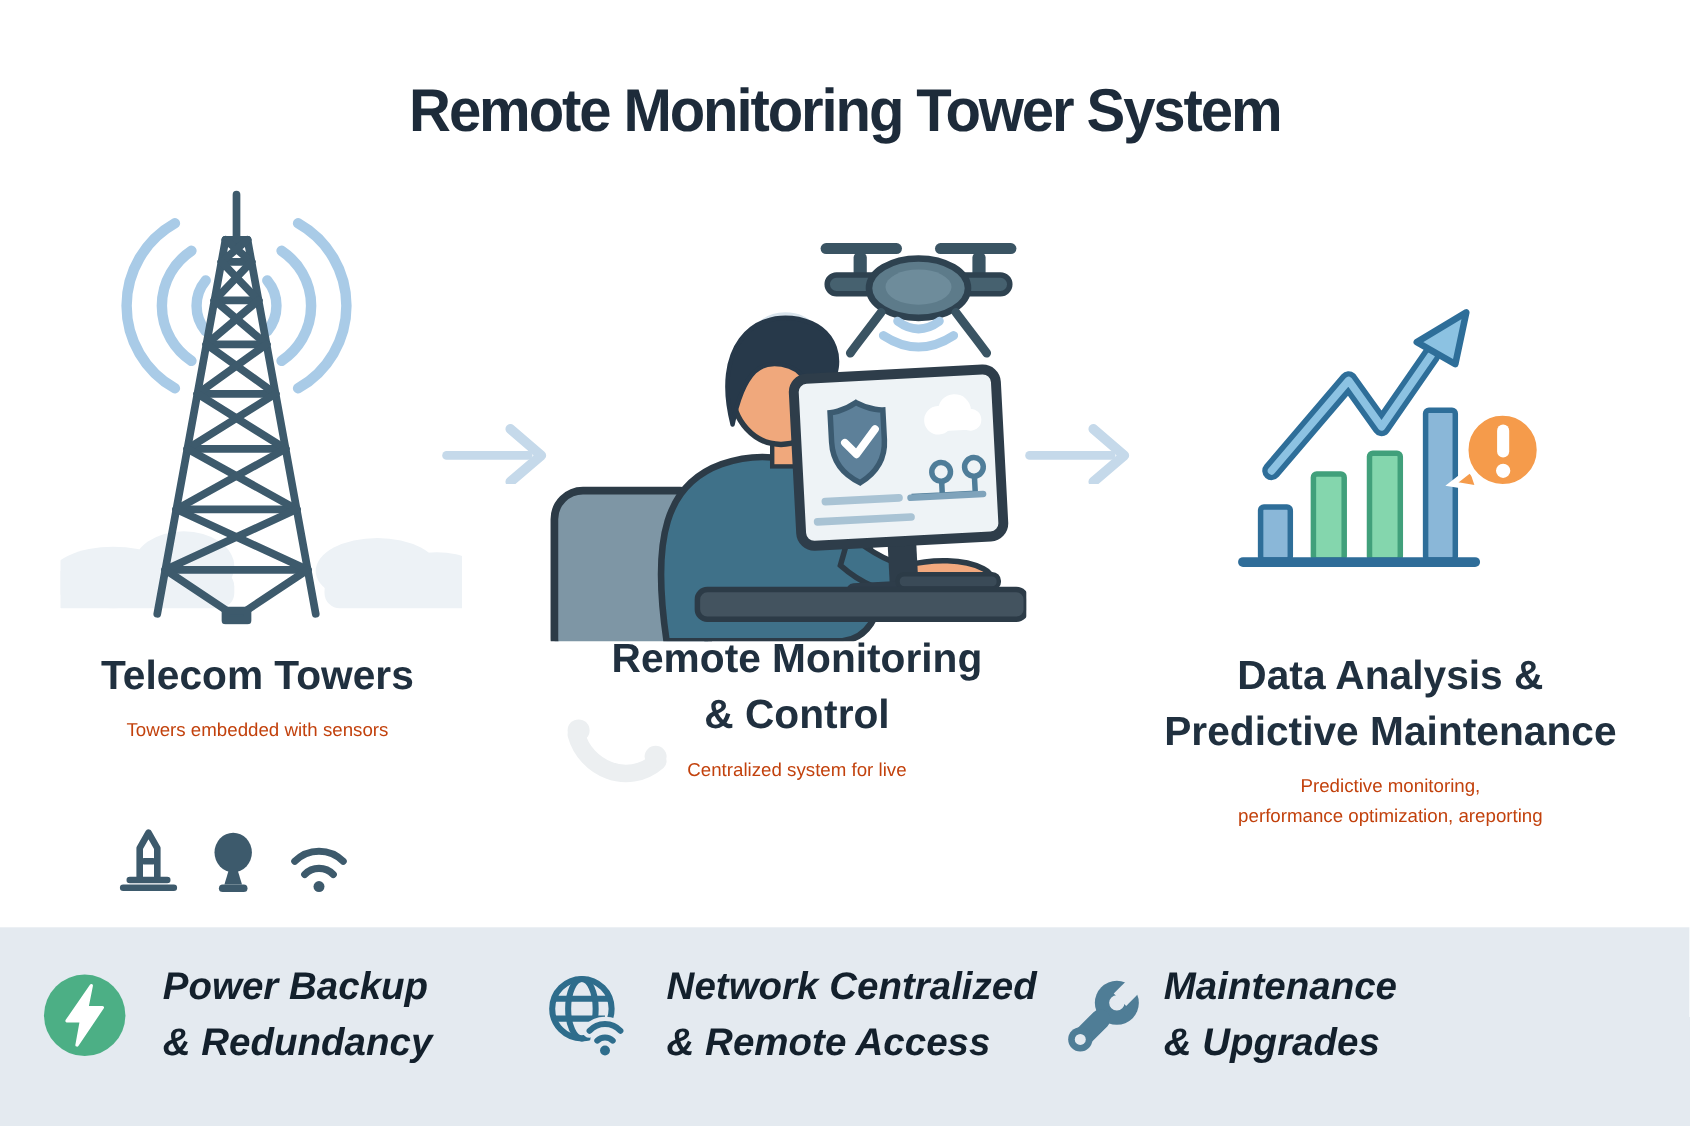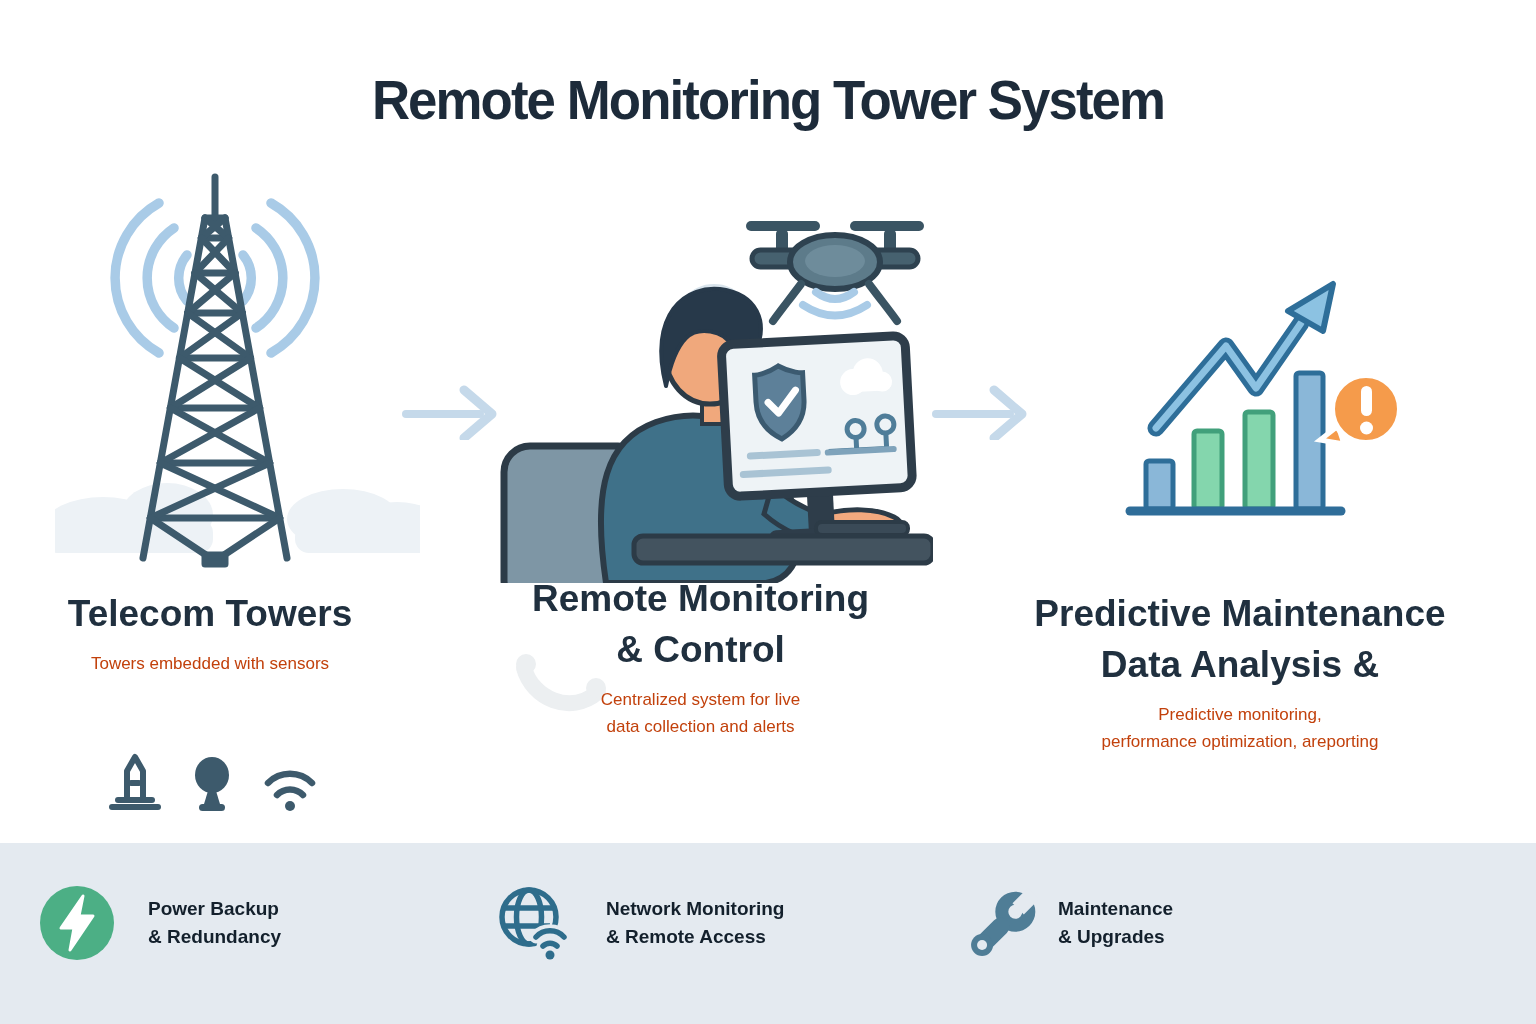--- a/index.html
+++ b/index.html
@@ -7,37 +7,37 @@
     width:1536px;height:1024px;position:relative;overflow:hidden;
     background:#ffffff;
     font-family:"Liberation Sans", sans-serif;
   }
   .abs{position:absolute;}
   .page-title{
     top:68px;left:0;width:1536px;text-align:center;
     font-size:55px;font-weight:bold;color:#1d2b3a;
     letter-spacing:-2px;transform:scaleX(0.96);
   }
-  .col{position:absolute;text-align:center;}
+  .col{position:absolute;text-align:center;padding-left:24px;}
   .col-left{left:0;top:588px;width:420px;}
   .col-mid{left:478px;top:573px;width:445px;}
   .col-right{left:985px;top:588px;width:510px;}
   .heading{font-size:37px;font-weight:bold;color:#20303f;line-height:1.38;}
   .heading span{display:block;}
   .heading span:empty{display:none;}
   .sub{margin-top:12px;font-size:17px;color:#c2410c;line-height:1.56;}
   .sub span{display:block;}
   .sub span:empty{display:none;}
   .footer{
     left:0;top:843px;width:1536px;height:181px;
     background:#e4eaf0;
   }
   .footer-item{position:absolute;display:flex;align-items:center;gap:32px;top:0;height:160px;}
   .footer-item .txt{
-    font-size:19px;font-weight:bold;color:#13202c;line-height:1.45;text-align:left;
+    font-size:35px;font-weight:bold;color:#13202c;line-height:1.45;text-align:left;font-style:italic;
   }
   .footer-item .txt span{display:block;}
   svg{display:block;}
 </style>
 </head>
 <body>
 
 <div class="abs page-title">Remote Monitoring Tower System</div>
 
 <svg class="abs" style="left:55px;top:163px;" width="365" height="405" viewBox="0 0 365 405">
@@ -197,28 +197,27 @@
   </div>
 </div>
 
 <div class="col col-mid">
   <div class="heading">
     <span>Remote Monitoring</span>
     <span>&amp; Control</span>
   </div>
   <div class="sub">
     <span>Centralized system for live</span>
-    <span>data collection and alerts</span>
   </div>
 </div>
 
 <div class="col col-right">
   <div class="heading">
+    <span>Data Analysis &amp;</span>
     <span>Predictive Maintenance</span>
-    <span>Data Analysis &amp;</span>
   </div>
   <div class="sub">
     <span>Predictive monitoring,</span>
     <span>performance optimization, areporting</span>
   </div>
 </div>
 
 <svg class="abs" style="left:105px;top:753px;" width="215" height="62" viewBox="0 0 215 62">
   <g stroke="#3d5a6c" stroke-width="6" fill="none" stroke-linecap="round" stroke-linejoin="round">
     <path d="M 22,46 L 22,18 L 30,4 L 38,18 L 38,46"></path>
@@ -263,21 +262,21 @@
         <path d="M 44,55 A 19 19 0 0 1 72,55"></path>
         <path d="M 51,64 A 10 10 0 0 1 65,64"></path>
       </g>
       <g stroke="#2e6d8c" stroke-width="5.5" fill="none" stroke-linecap="round">
         <path d="M 44,55 A 19 19 0 0 1 72,55"></path>
         <path d="M 51,64 A 10 10 0 0 1 65,64"></path>
         <circle cx="58" cy="73" r="4.5" fill="#2e6d8c" stroke="none"></circle>
       </g>
     </svg>
     <div class="txt">
-      <span>Network Monitoring</span>
+      <span>Network Centralized</span>
       <span>&amp; Remote Access</span>
     </div>
   </div>
 
   <div class="footer-item" style="left:962px;gap:12px;">
     <svg width="84" height="84" viewBox="0 0 84 84">
       <g transform="rotate(45 42 42)">
         <circle cx="42" cy="26" r="20" fill="#4f7d96"></circle>
         <rect x="34" y="0" width="16" height="22" fill="#e4eaf0"></rect>
         <circle cx="42" cy="26" r="7" fill="#e4eaf0"></circle>

